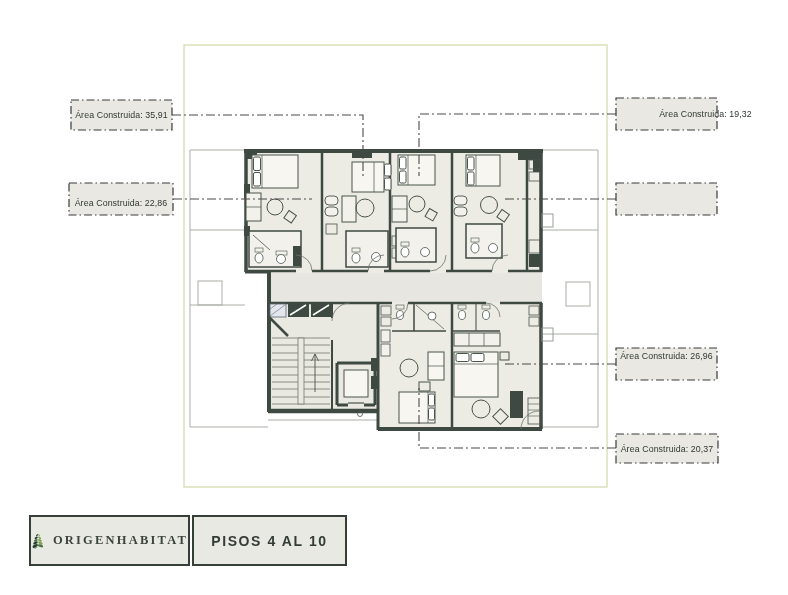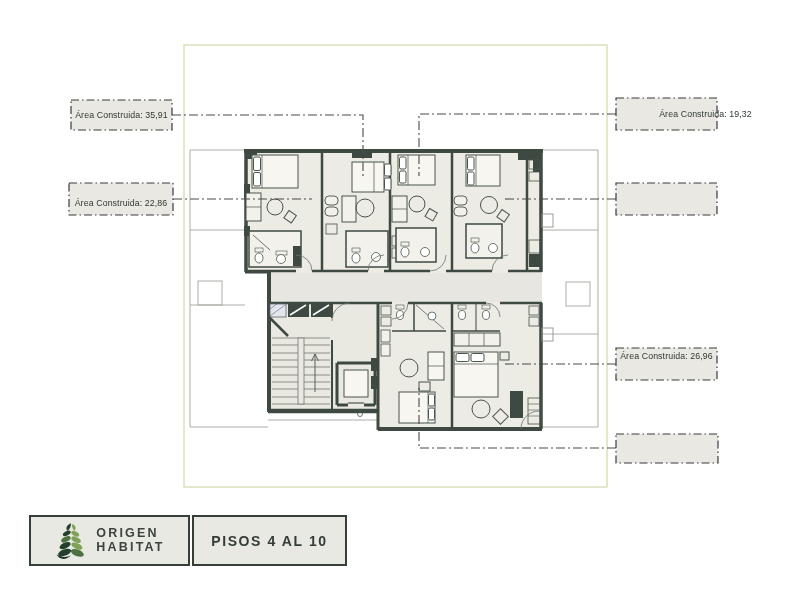--- a/index.html
+++ b/index.html
@@ -10,21 +10,21 @@
     position:absolute;display:flex;align-items:center;justify-content:center;
     font-size:8.8px;font-weight:400;color:#2f3831;white-space:nowrap;
     letter-spacing:0.1px;pointer-events:none;
   }
   .footer-box{
     position:absolute;box-sizing:border-box;border:2px solid #353f38;background:#e9e9e3;
     display:flex;align-items:center;justify-content:center;
   }
   .brand-box{left:29px;top:515px;width:161px;height:51px;gap:8px;}
   .floor-box{left:192px;top:515px;width:155px;height:51px;}
-  .brand-text{display:flex;flex-direction:column;line-height:1.1;}
+  .brand-text{display:flex;flex-direction:row;line-height:1.1;font-family:Liberation Serif, serif;}
   .brand-text span{
     font-size:12.5px;font-weight:700;letter-spacing:2.2px;color:#3a443c;
   }
   .floor-box span{
     font-size:14px;font-weight:700;letter-spacing:1.6px;color:#333c36;
   }
 </style>
 </head>
 <body>
 
@@ -248,20 +248,21 @@
       <rect x="616" y="183" width="101" height="32"></rect>
       <rect x="616" y="348" width="101" height="32"></rect>
       <rect x="616" y="434" width="102" height="29"></rect>
     </g>
   </svg>
 
   <div class="area-label" style="left:71px;top:100px;width:101px;height:30px;">Área Construida: 35,91</div>
   <div class="area-label" style="left:69px;top:183px;width:104px;height:40px;">Área Construida: 22,86</div>
   <div class="area-label" style="left:616px;top:98px;width:101px;height:32px;margin-left:39px;">Área Construida: 19,32</div>
   <div class="area-label" style="left:616px;top:348px;width:101px;height:16px;border-radius:15px;">Área Construida: 26,96</div>
+  <div class="area-label" style="left:616px;top:434px;width:102px;height:29px;">Área Construida: 20,37</div>
 
   <div class="footer-box brand-box">
     <svg width="34" height="40" viewBox="0 0 40 46">
       <g>
         <path d="M20,2 C15,4 13,8 16,11 C19,9 20,5 20,2 Z" fill="#24402d"></path>
         <path d="M21,3 C25,4 27,8 24,11 C21.5,9 21,5 21,3 Z" fill="#7fa258"></path>
         <ellipse cx="15" cy="14" rx="5" ry="2.6" transform="rotate(-28 15 14)" fill="#24402d"></ellipse>
         <ellipse cx="25" cy="14.5" rx="5" ry="2.6" transform="rotate(28 25 14.5)" fill="#7fa258"></ellipse>
         <ellipse cx="14" cy="21" rx="6" ry="3" transform="rotate(-26 14 21)" fill="#4e7140"></ellipse>
         <ellipse cx="26" cy="21.5" rx="6" ry="3" transform="rotate(26 26 21.5)" fill="#7fa258"></ellipse>

